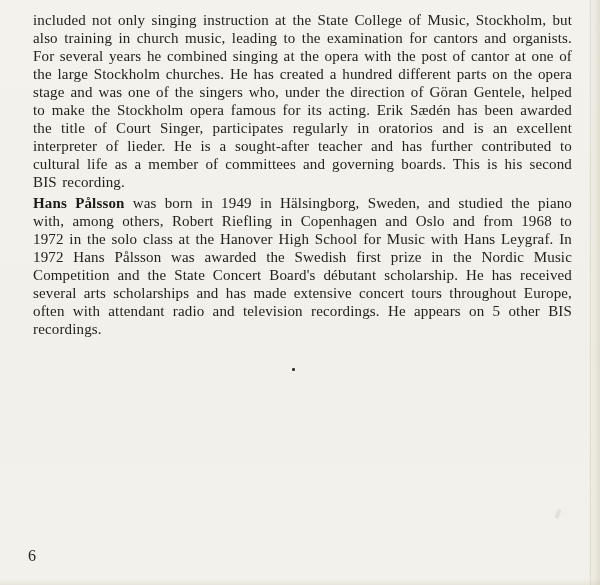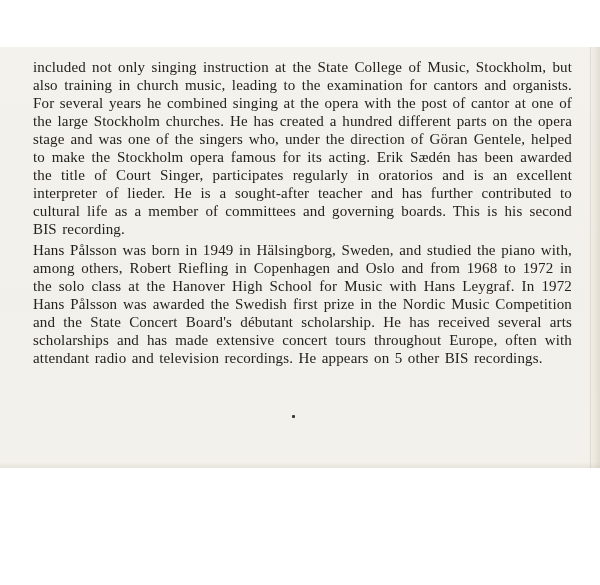--- a/index.html
+++ b/index.html
@@ -3,45 +3,44 @@
 <meta charset="utf-8">
 <style>
   html, body {
     margin: 0;
     padding: 0;
     background: #ffffff;
   }
   .page {
     position: relative;
     width: 600px;
-    height: 421px;
+    height: 585px;
     overflow: hidden;
     background: linear-gradient(180deg, #f4f2ed 0%, #f2f0ea 60%, #f3f1eb 100%);
     font-family: "Liberation Serif", "DejaVu Serif", serif;
     color: #24221e;
-    margin-top: 47px;
   }
   .text-block {
     position: absolute;
     left: 33px;
     top: 11px;
     width: 539px;
   }
   .para {
     margin: 0 0 3px 0;
     font-size: 15px;
     line-height: 18px;
     text-align: justify;
     text-justify: inter-word;
     letter-spacing: 0.15px;
     word-spacing: 1.5px;
     color: #24221e;
   }
   .para .lead {
-    font-weight: normal;
+    font-weight: bold;
     color: #1d1b17;
   }
   .page-number {
     position: absolute;
     left: 28px;
     top: 547px;
     font-size: 16px;
     line-height: 18px;
     color: #2a2824;
     letter-spacing: 0.2px;

